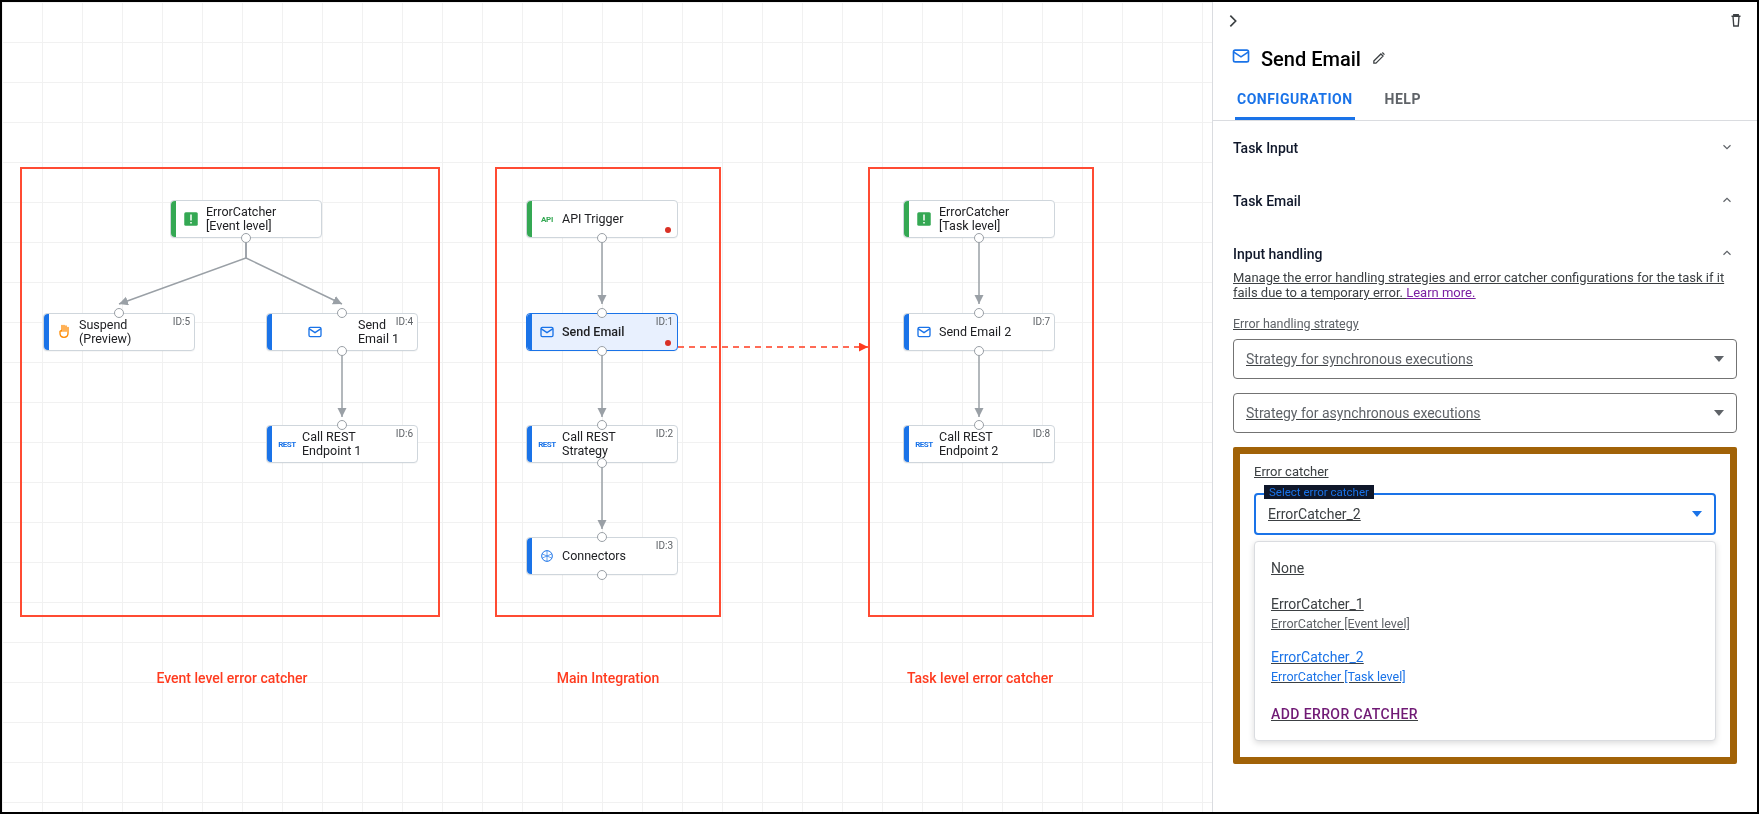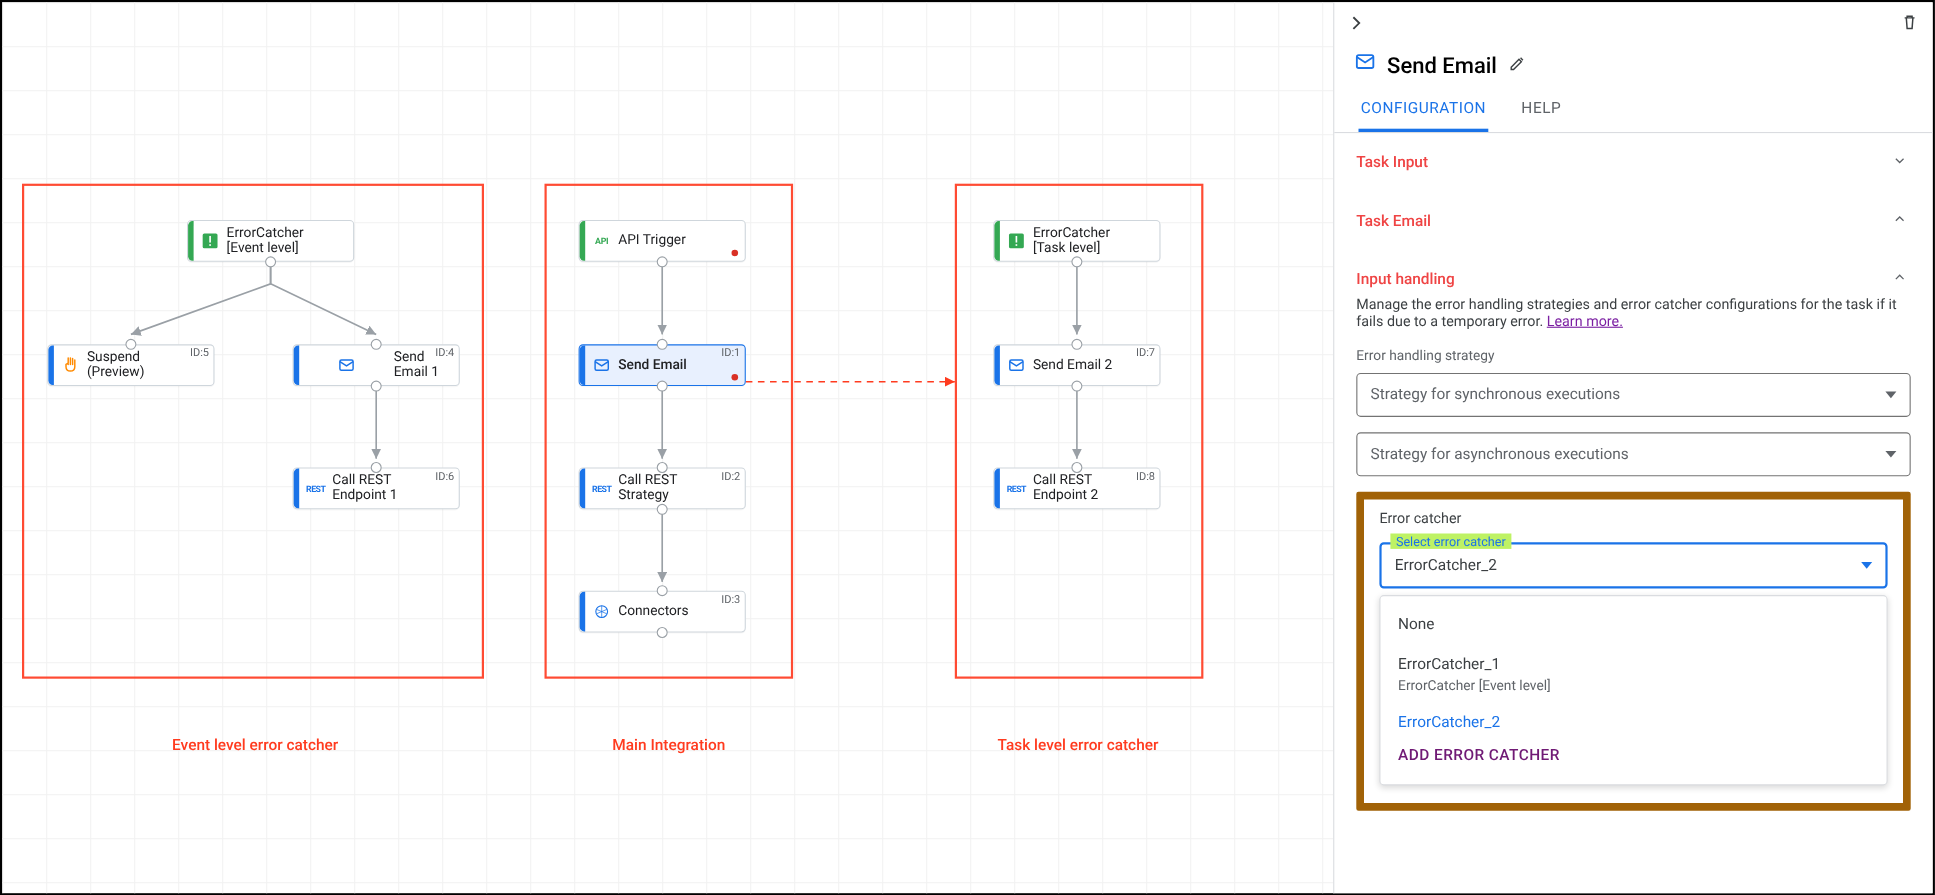--- a/index.html
+++ b/index.html
@@ -46,31 +46,31 @@
 .port.top { top:-6px; }
 .port.bottom { bottom:-6px; }
 
 
 svg.edges { position:absolute; left:0; top:0; width:1210px; height:812px; pointer-events:none; }
 
 
 .sb-head { display:flex; align-items:center; justify-content:space-between; padding:8px 12px 0 12px; }
 .sb-title-row { display:flex; align-items:center; gap:10px; padding:12px 18px 10px 18px; font-size: 20px; font-weight: 500; }
 .sb-tabs { display:flex; gap:28px; padding: 0 22px; border-bottom:1px solid #dadce0; font-size:14px; letter-spacing:0.5px; }
-.sb-tab { padding:10px 2px; color:#5f6368; border-bottom:3px solid transparent; font-weight:400;}
+.sb-tab { padding:10px 2px; color:#5f6368; border-bottom:3px solid transparent; font-weight:700;}
 .sb-tab.active { color:#1a73e8; border-bottom-color:#1a73e8; }
-.sb-section { display:flex; align-items:center; justify-content:space-between; padding:16px 20px; font-size:14px; font-weight:500; color:#ef4444; }
+.sb-section { display:flex; align-items:center; justify-content:space-between; padding:16px 20px; font-size:14px; font-weight:500; color:#0f172a; }
 .sb-collapse { font-size:18px; color:#5f6368; width:20px; text-align:center; }
-.sb-body { padding: 0 20px; font-size: 13px; color:#3c4043; }
+.sb-body { padding: 0 20px; font-size: 13px; color:#3c4043;text-decoration:underline; }
 .sb-link { color:#7b1fa2; text-decoration:underline; }
 .sb-field-label { font-size:12.5px; color:#5f6368; margin:16px 0 8px 0; }
 .sb-select { width:100%; height:40px; border:1px solid #737373; border-radius:4px; display:flex; align-items:center; padding:0 12px; color:#5f6368; justify-content:space-between; font-size:14px; }
 .sb-outline { border:7px solid #a16207; border-radius:2px; padding:10px 14px 16px 14px; margin:14px 0 0 0; position:relative; }
 .sb-floatlabel { position:relative; }
-.sb-floatlabel .lab { position:absolute; top:-8px; left:10px; background:#bef264; padding:0 5px; font-size:11.5px; color:#1a73e8; }
+.sb-floatlabel .lab { position:absolute; top:-8px; left:10px; background:#0f172a; padding:0 5px; font-size:11.5px; color:#1a73e8; }
 .sb-floatlabel .box { border:2px solid #1a73e8; border-radius:4px; height:42px; display:flex; align-items:center; padding:0 12px; justify-content:space-between; font-size:14px; color:#3c4043;}
 .dropdown { margin-top:6px; border:1px solid #dadce0; border-radius:4px; box-shadow:0 2px 6px rgba(0,0,0,0.15); background:#fff; padding:8px 0; }
 .dropdown .item { padding:10px 16px; font-size:14px; color:#3c4043; }
 .dropdown .item.small { padding:4px 16px 8px 16px; font-size:12.5px; color:#5f6368; }
 .dropdown .item.sel { color:#1a73e8; }
 .dropdown .item.btn { color:#701a75; font-weight:500; letter-spacing:0.4px; padding-top:14px;}
 .caret { width:0;height:0;border-left:5px solid transparent;border-right:5px solid transparent;border-top:6px solid #5f6368;}
 .caret.blue{border-top-color:#1a73e8;}
 </style>
 </head>
@@ -351,17 +351,18 @@
           <span>ErrorCatcher_2</span>
           <span class="caret blue"></span>
         </div>
       </div>
 
       <div class="dropdown">
         <div class="item">None</div>
         <div class="item" style="padding-bottom:0;">ErrorCatcher_1</div>
         <div class="item small">ErrorCatcher [Event level]</div>
         <div class="item sel" style="padding-bottom:0;">ErrorCatcher_2</div>
+        <div class="item small sel" style="color:#1a73e8;">ErrorCatcher [Task level]</div>
         <div class="item btn">ADD ERROR CATCHER</div>
       </div>
     </div>
   </div>
 </div>
 
 </body></html>

